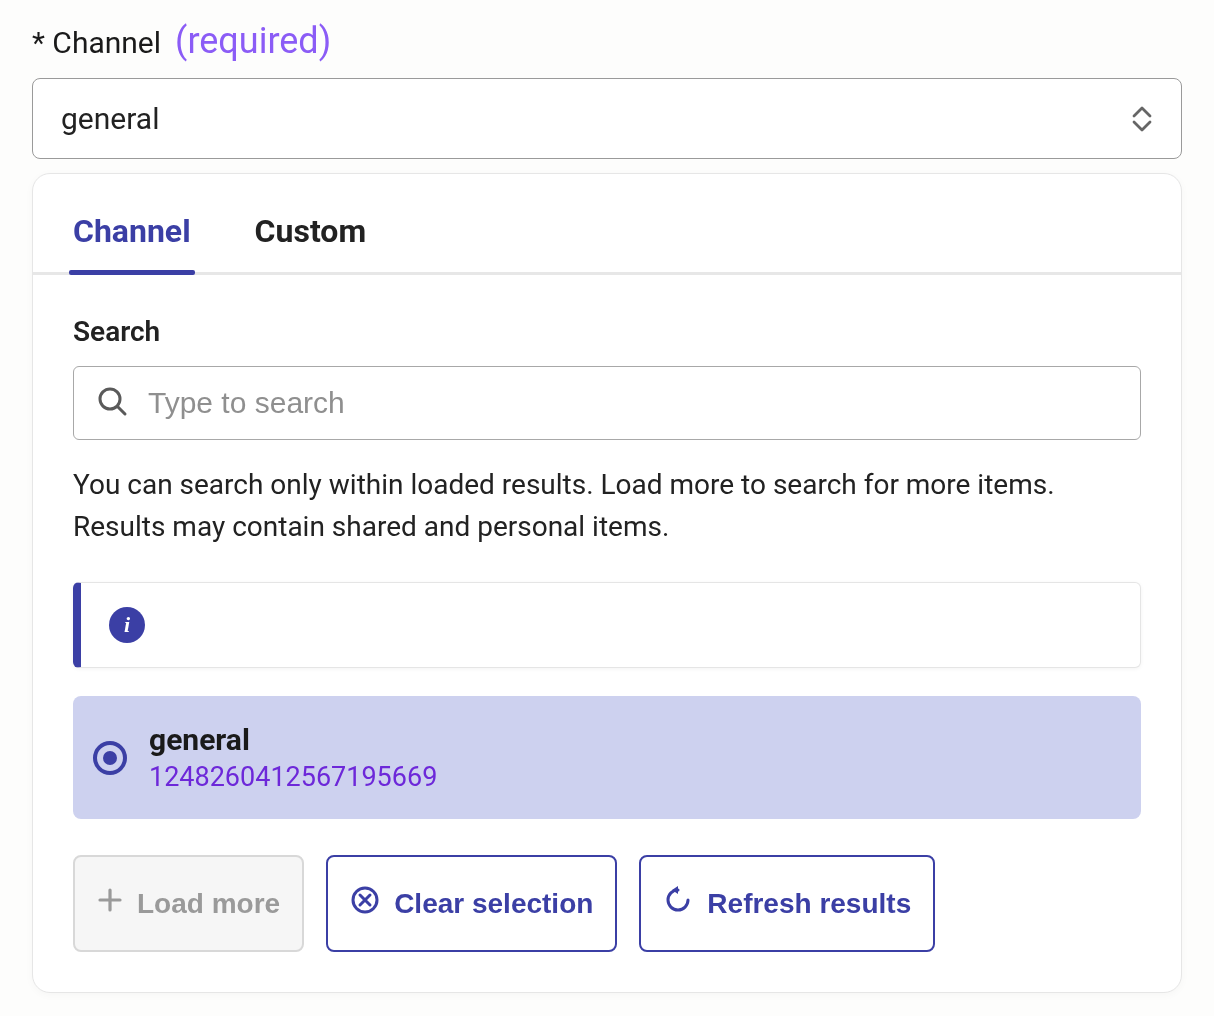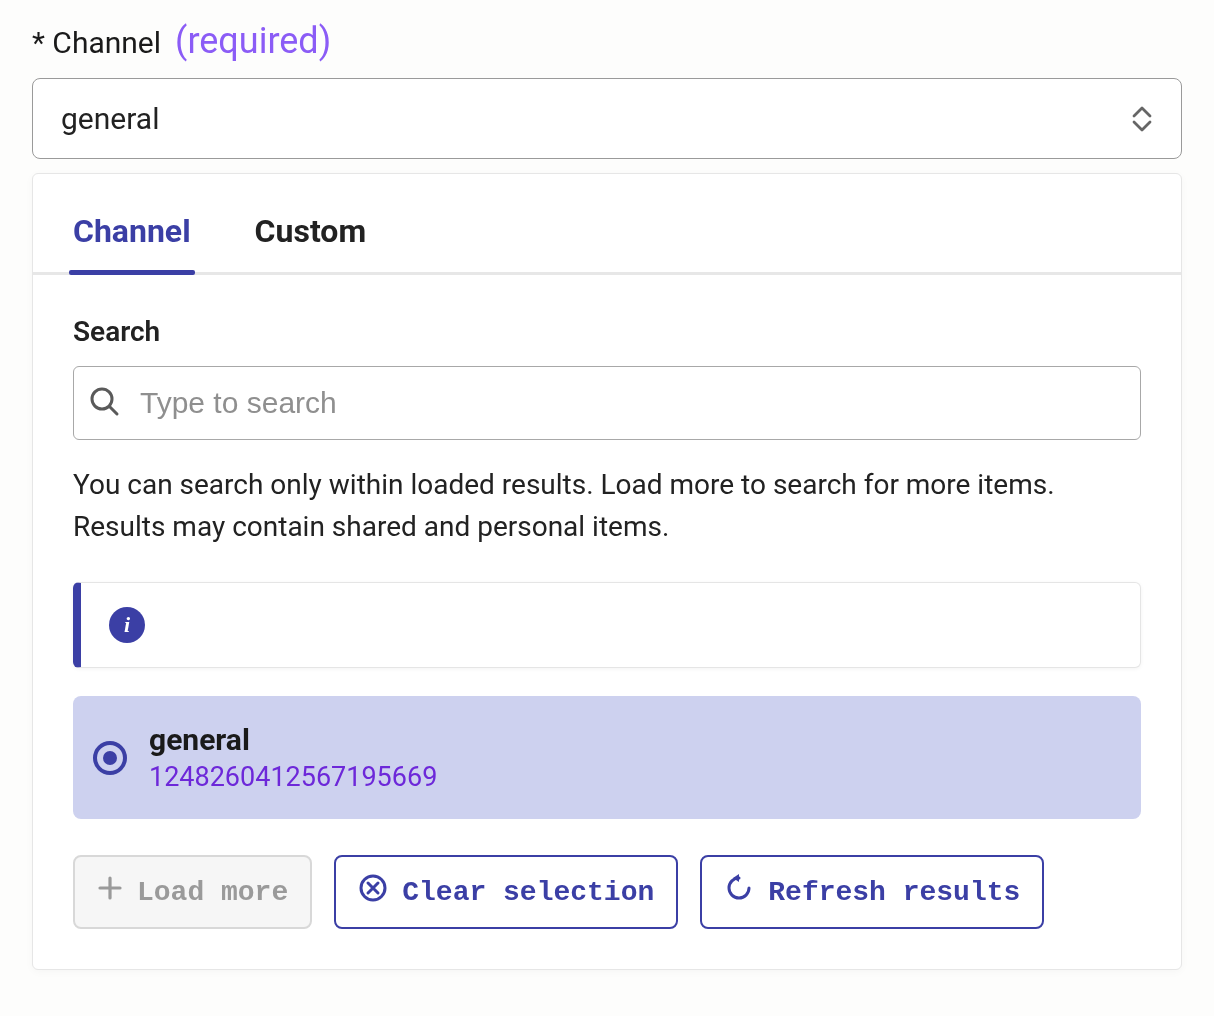--- a/index.html
+++ b/index.html
@@ -48,21 +48,21 @@
       gap: 0;
       color: #666;
     }
     .chevrons svg { display: block; }
 
     .dropdown-panel {
       width: 100%;
       margin-top: 14px;
       background: #fff;
       border: 1px solid #e6e6e6;
-      border-radius: 6px;
+      border-radius: 18px;
       padding-bottom: 40px;
       box-shadow: 0 2px 8px rgba(0,0,0,0.03);
     }
 
     .tabs {
       display: flex;
       gap: 64px;
       padding: 0 40px;
       border-bottom: 3px solid #e7e7e7;
     }
@@ -98,21 +98,21 @@
       color: #222;
       margin-bottom: 18px;
       display: block;
     }
     .search-field {
       display: flex;
       align-items: center;
       gap: 20px;
       border: 1px solid #a8a8a8;
       border-radius: 6px;
-      padding: 18px 14px;
+      padding: 18px 22px;
       background: #fff;
     }
     .search-field svg { flex: none; }
     .search-input {
       border: none;
       outline: none;
       font-size: 30px;
       width: 100%;
       color: #222;
       background: transparent;
@@ -201,28 +201,27 @@
 
     .actions-row {
       display: flex;
       gap: 22px;
       margin-top: 36px;
     }
     .btn {
       display: inline-flex;
       align-items: center;
       gap: 14px;
-      padding: 16px 22px;
+      padding: 28px 22px;
       border-radius: 8px;
       font-size: 28px;
       font-weight: 700;
       border: 2px solid;
       cursor: pointer;
       background: #fff;
-      font-family: Liberation Mono, monospace;
     }
     .btn svg { flex: none; }
     .btn-disabled {
       color: #9a9a9a;
       border-color: #d8d8d8;
       background: #f6f6f6;
       cursor: default;
     }
     .btn-primary-outline {
       color: #3b3fa5;

